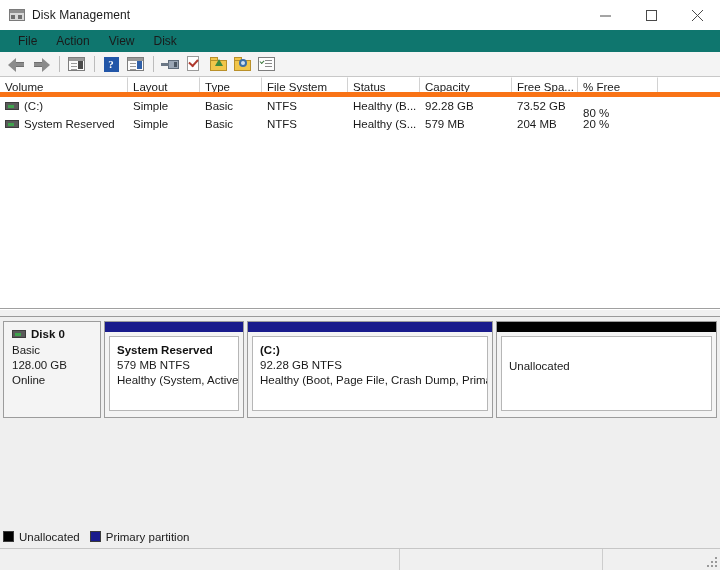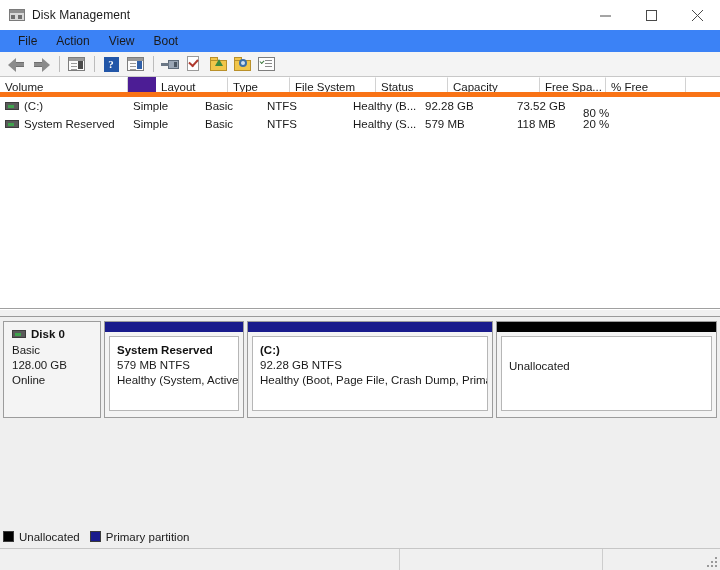--- a/index.html
+++ b/index.html
@@ -66,21 +66,21 @@
     width: 46px; height: 30px;
     display: flex; align-items: center; justify-content: center;
     color: #4a4a4a;
   }
   .winbtn svg { display: block; }
 
   
   .menubar {
     height: 22px;
     flex: 0 0 22px;
-    background: #3b82f6;
+    background: #0f766e;
     display: flex;
     align-items: center;
     padding-left: 9px;
   }
   .menu-item {
     font-size: 12px;
     color: #1a1a1a;
     padding: 2px 9px 3px 9px;
     margin-right: 1px;
   }
@@ -416,21 +416,21 @@
             <line x1="11" y1="0" x2="0" y2="11" stroke="#4a4a4a" stroke-width="1"></line>
           </svg>
       </div>
     </div>
   </div>
 
   <div class="menubar">
     <div class="menu-item">File</div>
     <div class="menu-item">Action</div>
     <div class="menu-item">View</div>
-    <div class="menu-item">Boot</div>
+    <div class="menu-item">Disk</div>
   </div>
 
   <div class="toolbar">
     <div class="tb-btn">
       <div class="nav-arrow nav-back">
         <div class="shaft"></div>
           <div class="head"></div>
       </div>
     </div>
     <div class="tb-btn">
@@ -491,21 +491,21 @@
         <div class="pp"></div>
           <div class="ln"></div>
           <div class="ck2"></div>
       </div>
     </div>
   </div>
 
   <div class="listpane">
     <div class="list-header">
       <div class="hcell" style="width:128px;flex:0 0 128px;">Volume</div>
-      <div class="hcell" style="width:72px;flex:0 0 72px;margin-left:28px;">Layout</div>
+      <div class="hcell" style="width:72px;flex:0 0 72px;">Layout</div>
       <div class="hcell" style="width:62px;flex:0 0 62px;">Type</div>
       <div class="hcell" style="width:86px;flex:0 0 86px;">File System</div>
       <div class="hcell" style="width:72px;flex:0 0 72px;">Status</div>
       <div class="hcell" style="width:92px;flex:0 0 92px;">Capacity</div>
       <div class="hcell" style="width:66px;flex:0 0 66px;text-decoration:underline;">Free Spa...</div>
       <div class="hcell" style="width:80px;flex:0 0 80px;">% Free</div>
       <div class="hcell" style="flex:1 1 auto;border-right:none;"></div>
     </div>
     <div class="rows">
 
@@ -526,21 +526,21 @@
       <div class="vrow">
         <div class="rcell vol-cell" style="width:128px;flex:0 0 128px;">
           <span class="drive-icon"></span>
           <span>System Reserved</span>
         </div>
         <div class="rcell" style="width:72px;flex:0 0 72px;">Simple</div>
         <div class="rcell" style="width:62px;flex:0 0 62px;">Basic</div>
         <div class="rcell" style="width:86px;flex:0 0 86px;">NTFS</div>
         <div class="rcell" style="width:72px;flex:0 0 72px;">Healthy (S...</div>
         <div class="rcell" style="width:92px;flex:0 0 92px;">579 MB</div>
-        <div class="rcell" style="width:66px;flex:0 0 66px;">118 MB</div>
+        <div class="rcell" style="width:66px;flex:0 0 66px;">204 MB</div>
         <div class="rcell" style="width:80px;flex:0 0 80px;">20 %</div>
       </div>
 
     </div>
   </div>
 
   <div class="splitter"></div>
 
   <div class="graphpane">
 

